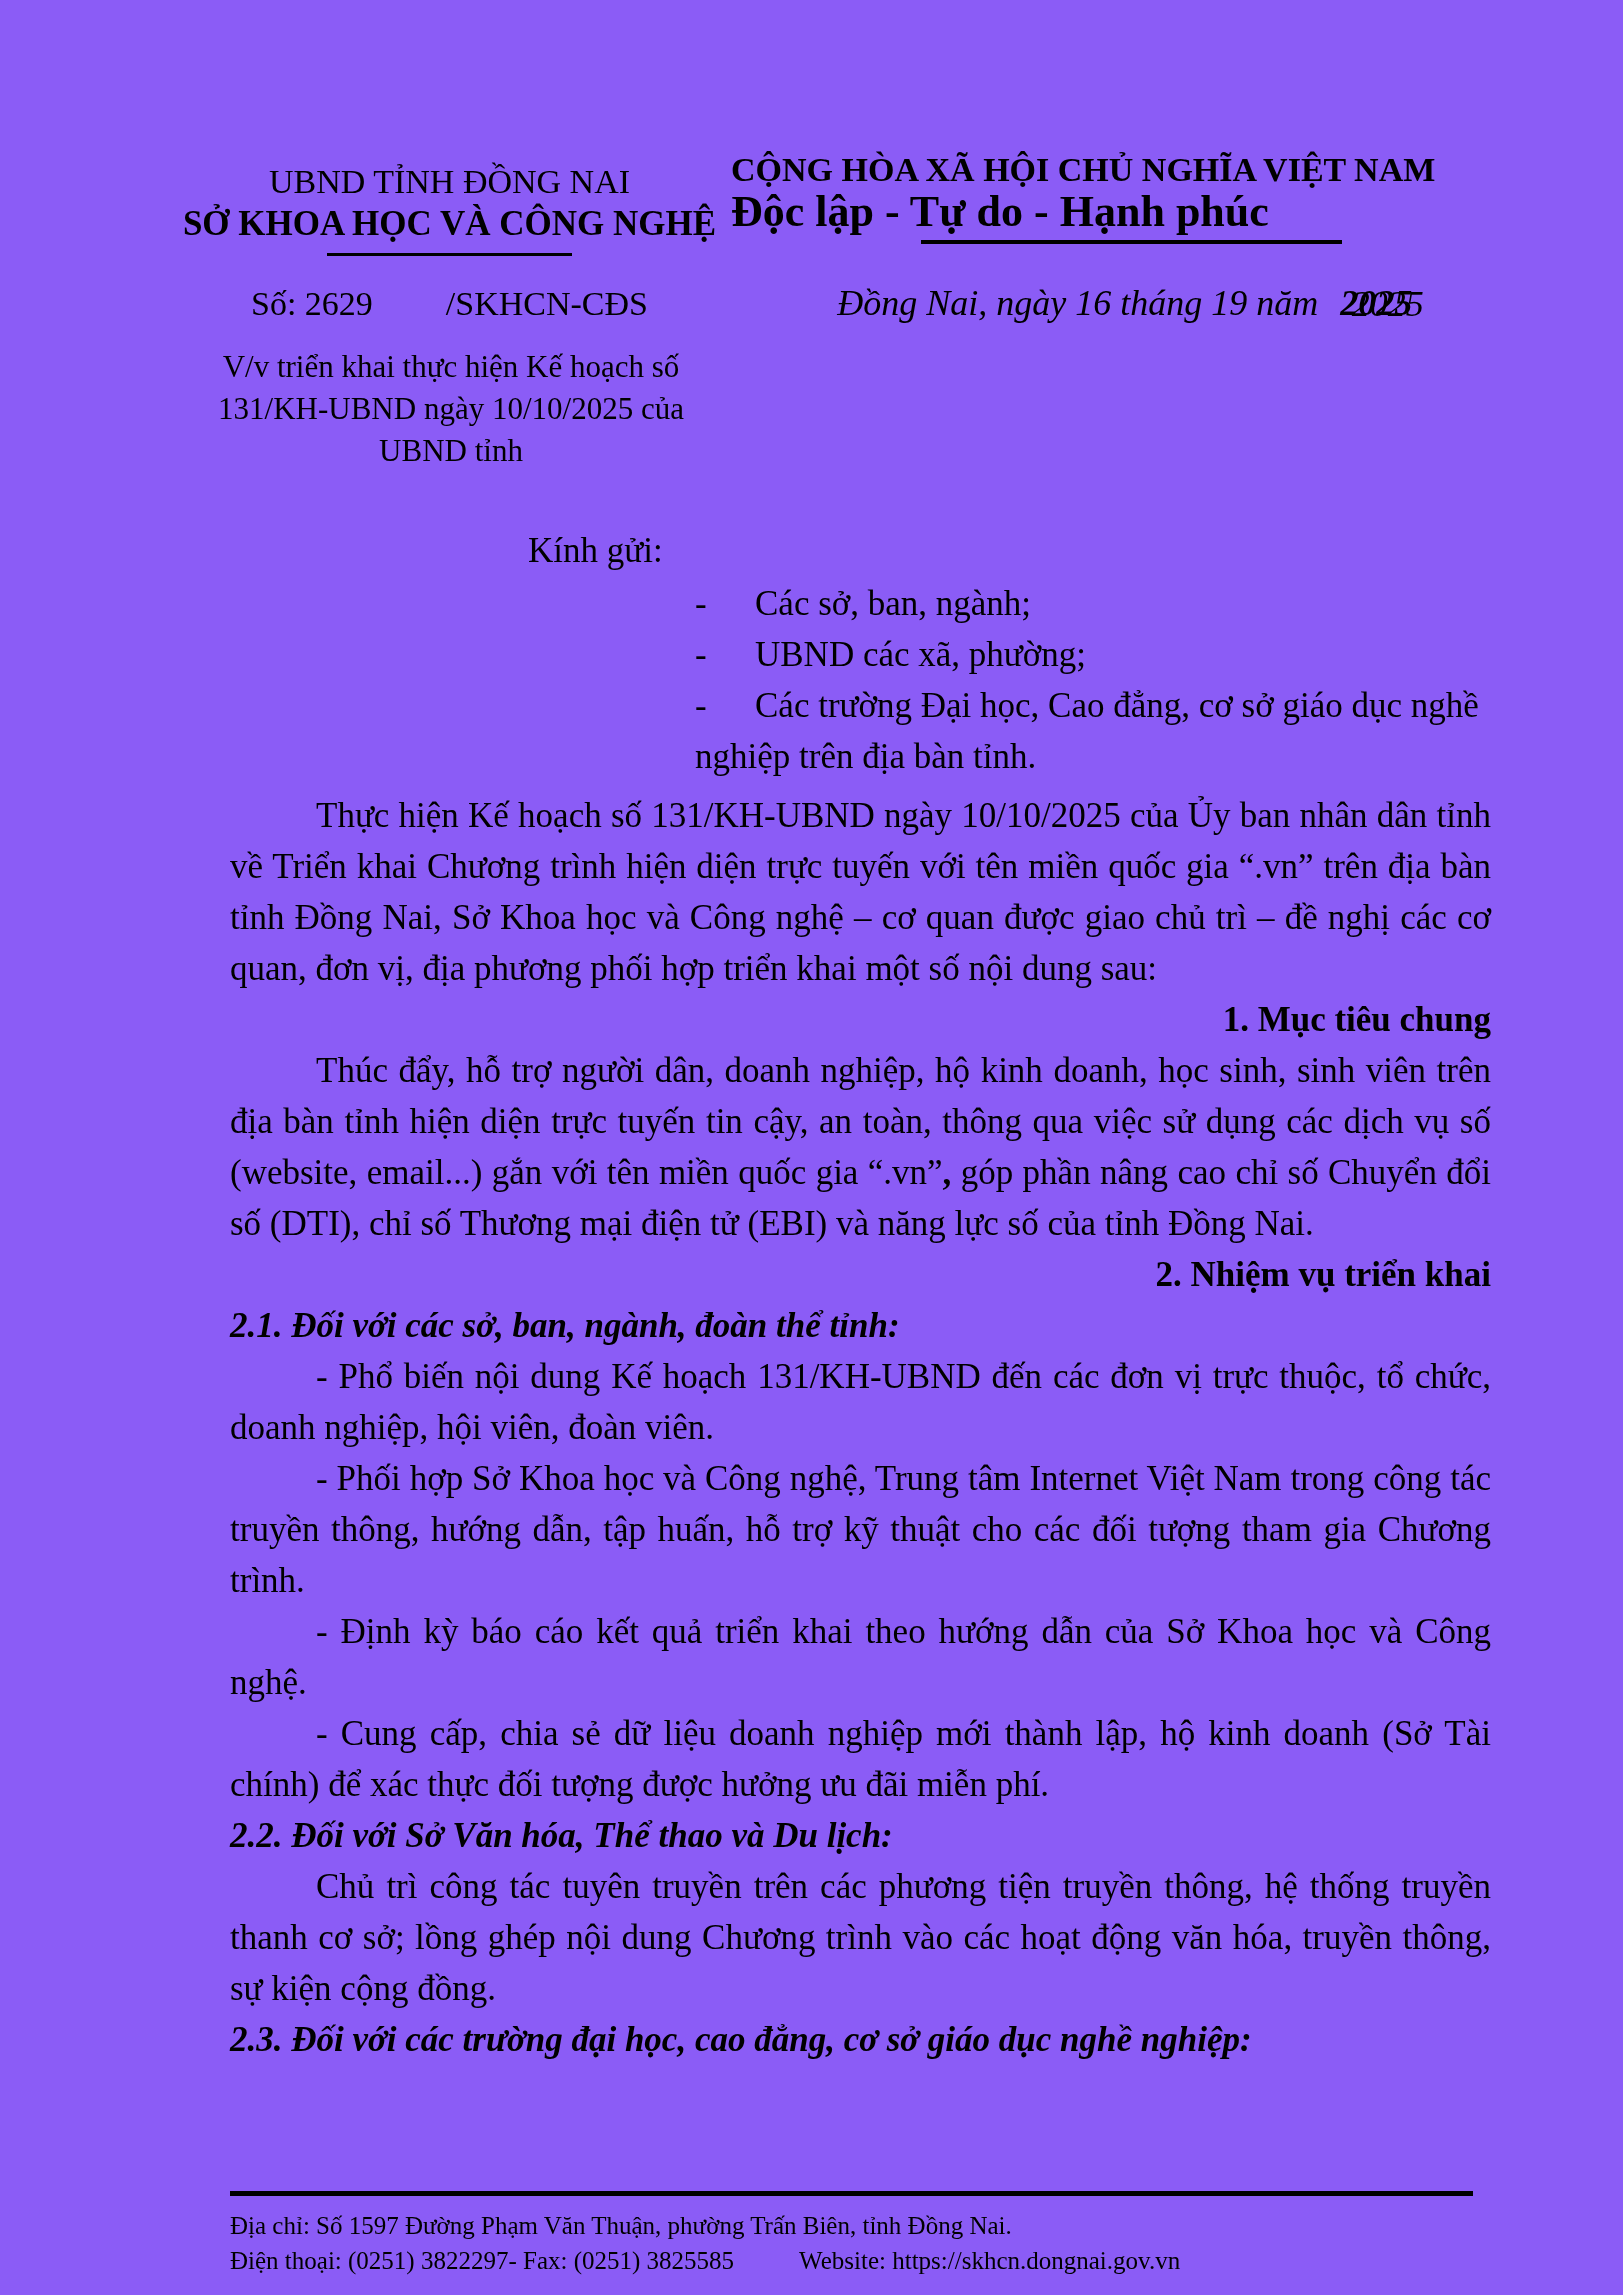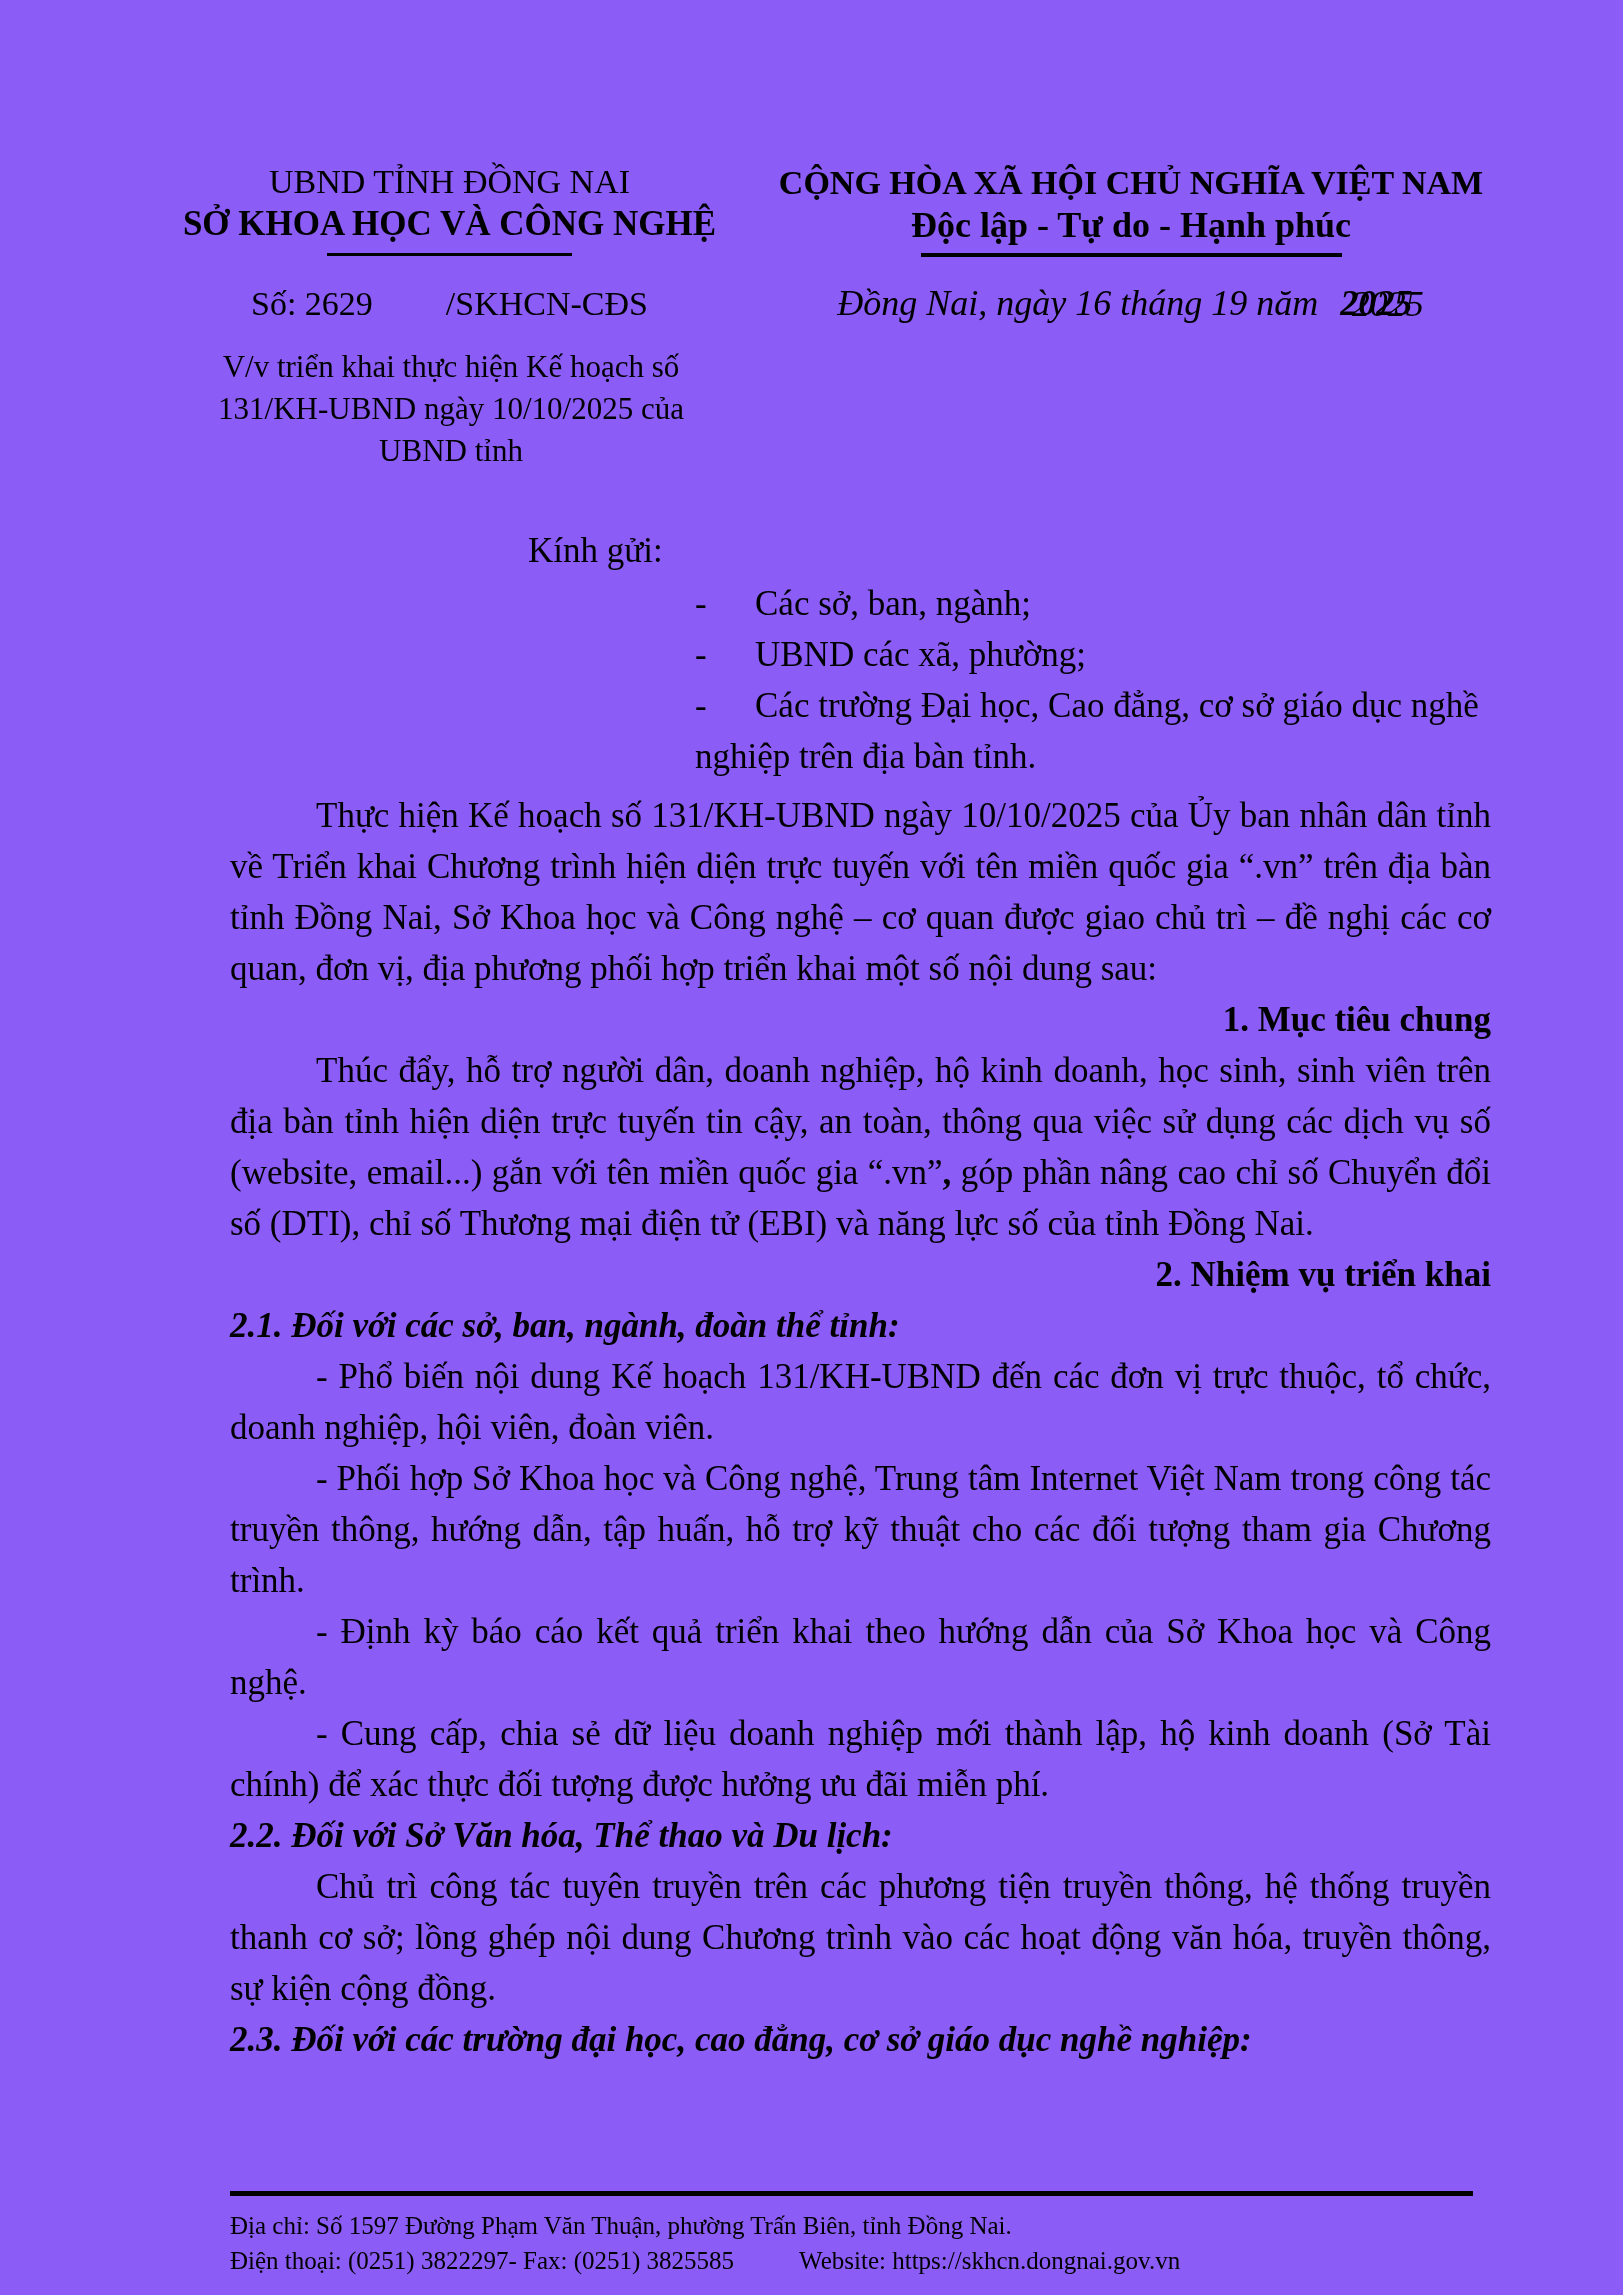--- a/index.html
+++ b/index.html
@@ -16,25 +16,24 @@
   
   .hdr-left {
     position: absolute; left: 172px; top: 162px; width: 555px;
     text-align: center;
   }
   .hdr-left .l1 { font-size: 34px; line-height: 40px; }
   .hdr-left .l2 { font-size: 35px; line-height: 43px; font-weight: 700; }
   .rule-left { width: 245px; height: 3.8px; background:#000; margin: 7.7px auto 0; }
 
   .hdr-right {
-    position: absolute; left: 731px; top: 162px; width: 800px;
-    text-align: center;
+    position: absolute; left: 731px; top: 149px; width: 800px;
   }
   .hdr-right .l1 { font-size: 34px; line-height: 41px; font-weight: 700; }
-  .hdr-right .l2 { font-size: 36px; line-height: 44px; font-weight: 700; }
+  .hdr-right .l2 { font-size: 44px; line-height: 44px; font-weight: 700; }
   .rule-right { width: 421px; height: 3.8px; background:#000; margin: 6.1px auto 0; }
 
   .so-line {
     position: absolute; left: 172px; top: 285px; width: 555px;
     text-align: center; font-size: 34px; white-space: nowrap;
   }
   .so-gap { display:inline-block; width: 73px; }
 
   .date-line {
     position: absolute; left: 731px; top: 282px; width: 800px;

